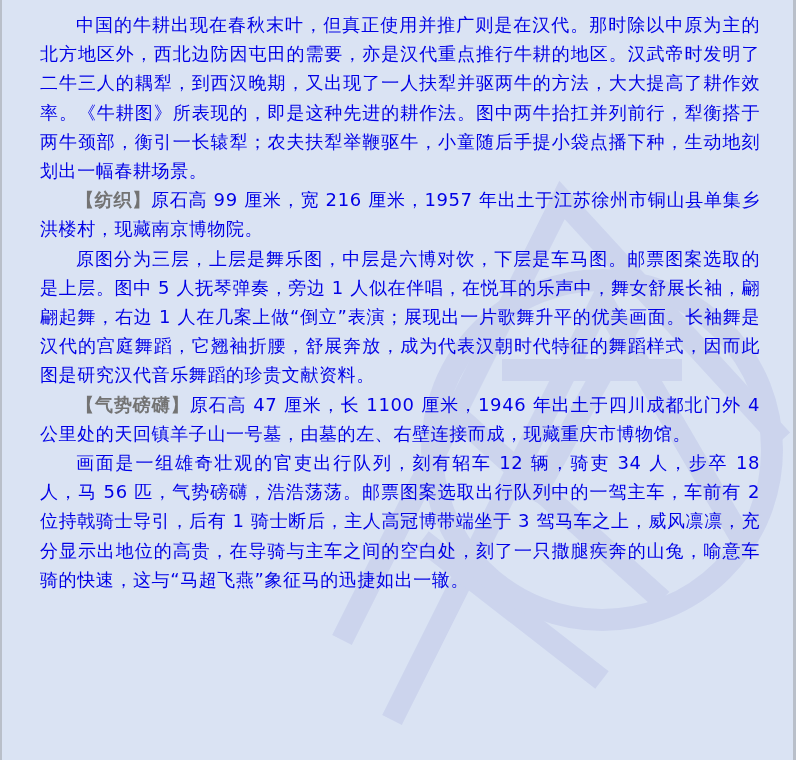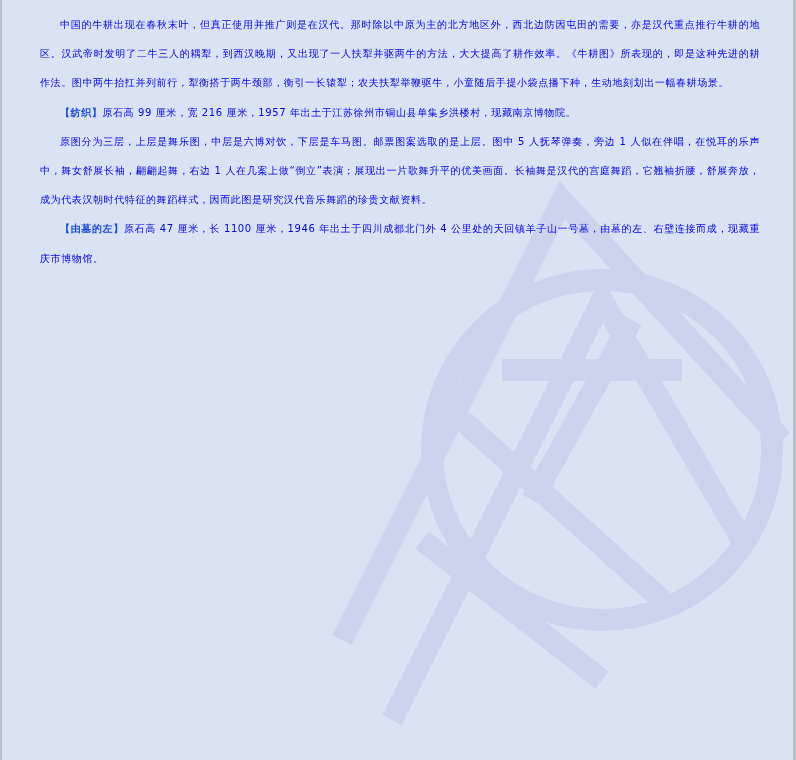--- a/index.html
+++ b/index.html
@@ -30,33 +30,33 @@
     width: 520px;
     height: 680px;
     pointer-events: none;
   }
   .content {
     position: absolute;
     left: 38px;
     top: 10px;
     width: 720px;
     font-family: "DejaVu Sans", sans-serif;
-    font-size: 10px;
+    font-size: 18px;
     line-height: 29.2px;
     color: #0000e6;
     text-align: justify;
     text-justify: inter-character;
   }
   .para {
     margin: 0;
     text-indent: 2em;
     letter-spacing: 0.6px;
   }
   .tag {
-    color: #1d4ed8;
+    color: #737373;
     font-weight: bold;
   }
 </style>
 </head>
 <body>
 
 <div class="frame">
 
   <svg class="watermark" viewBox="0 0 520 680" xmlns="http://www.w3.org/2000/svg">
     <g fill="none" stroke="#c8d0ec" stroke-width="22" opacity="0.75">
@@ -74,16 +74,19 @@
     <p class="para">
       <span>中国的牛耕出现在春秋末叶，但真正使用并推广则是在汉代。那时除以中原为主的北方地区外，西北边防因屯田的需要，亦是汉代重点推行牛耕的地区。汉武帝时发明了二牛三人的耦犁，到西汉晚期，又出现了一人扶犁并驱两牛的方法，大大提高了耕作效率。《牛耕图》所表现的，即是这种先进的耕作法。图中两牛抬扛并列前行，犁衡搭于两牛颈部，衡引一长辕犁；农夫扶犁举鞭驱牛，小童随后手提小袋点播下种，生动地刻划出一幅春耕场景。</span>
     </p>
     <p class="para">
       <span class="tag">【纺织】</span><span>原石高 99 厘米，宽 216 厘米，1957 年出土于江苏徐州市铜山县单集乡洪楼村，现藏南京博物院。</span>
     </p>
     <p class="para">
       <span>原图分为三层，上层是舞乐图，中层是六博对饮，下层是车马图。邮票图案选取的是上层。图中 5 人抚琴弹奏，旁边 1 人似在伴唱，在悦耳的乐声中，舞女舒展长袖，翩翩起舞，右边 1 人在几案上做“倒立”表演；展现出一片歌舞升平的优美画面。长袖舞是汉代的宫庭舞蹈，它翘袖折腰，舒展奔放，成为代表汉朝时代特征的舞蹈样式，因而此图是研究汉代音乐舞蹈的珍贵文献资料。</span>
     </p>
     <p class="para">
-      <span class="tag">【由墓的左】</span><span>原石高 47 厘米，长 1100 厘米，1946 年出土于四川成都北门外 4 公里处的天回镇羊子山一号墓，由墓的左、右壁连接而成，现藏重庆市博物馆。</span>
+      <span class="tag">【气势磅礴】</span><span>原石高 47 厘米，长 1100 厘米，1946 年出土于四川成都北门外 4 公里处的天回镇羊子山一号墓，由墓的左、右壁连接而成，现藏重庆市博物馆。</span>
+    </p>
+    <p class="para">
+      <span>画面是一组雄奇壮观的官吏出行队列，刻有轺车 12 辆，骑吏 34 人，步卒 18 人，马 56 匹，气势磅礴，浩浩荡荡。邮票图案选取出行队列中的一驾主车，车前有 2 位持戟骑士导引，后有 1 骑士断后，主人高冠博带端坐于 3 驾马车之上，威风凛凛，充分显示出地位的高贵，在导骑与主车之间的空白处，刻了一只撒腿疾奔的山兔，喻意车骑的快速，这与“马超飞燕”象征马的迅捷如出一辙。</span>
     </p>
   </div>
 </div>
 
 </body></html>

